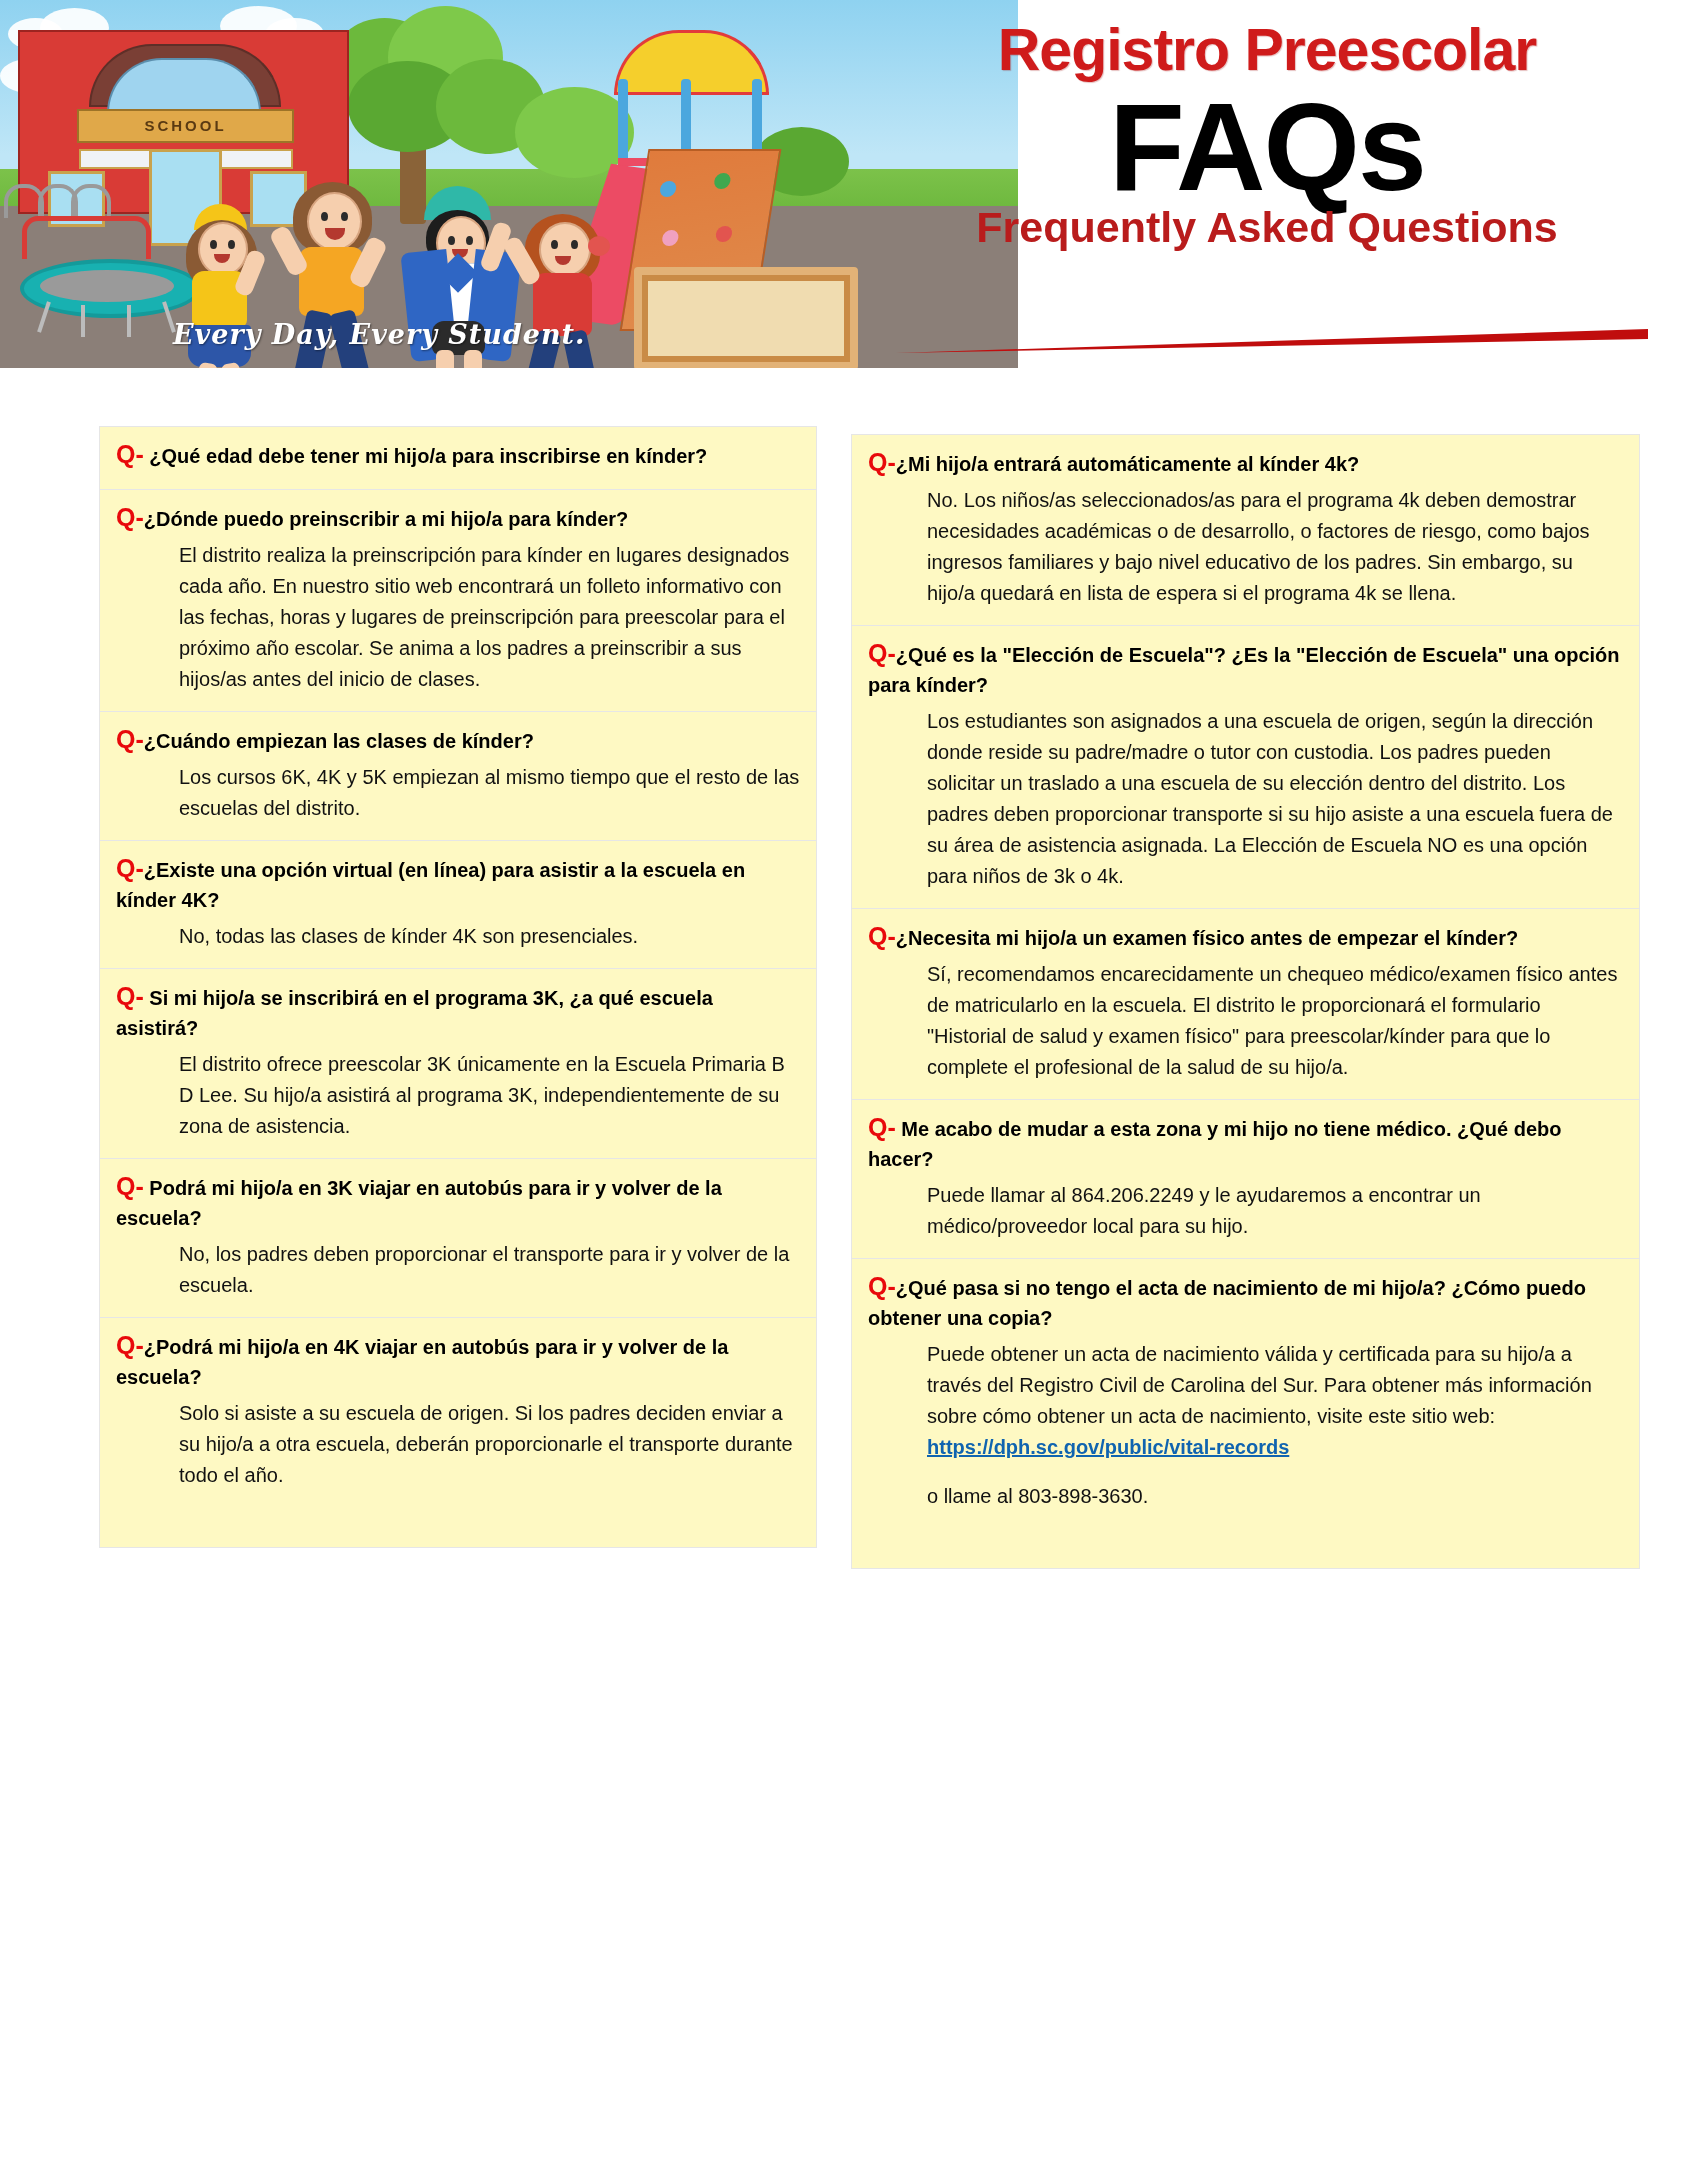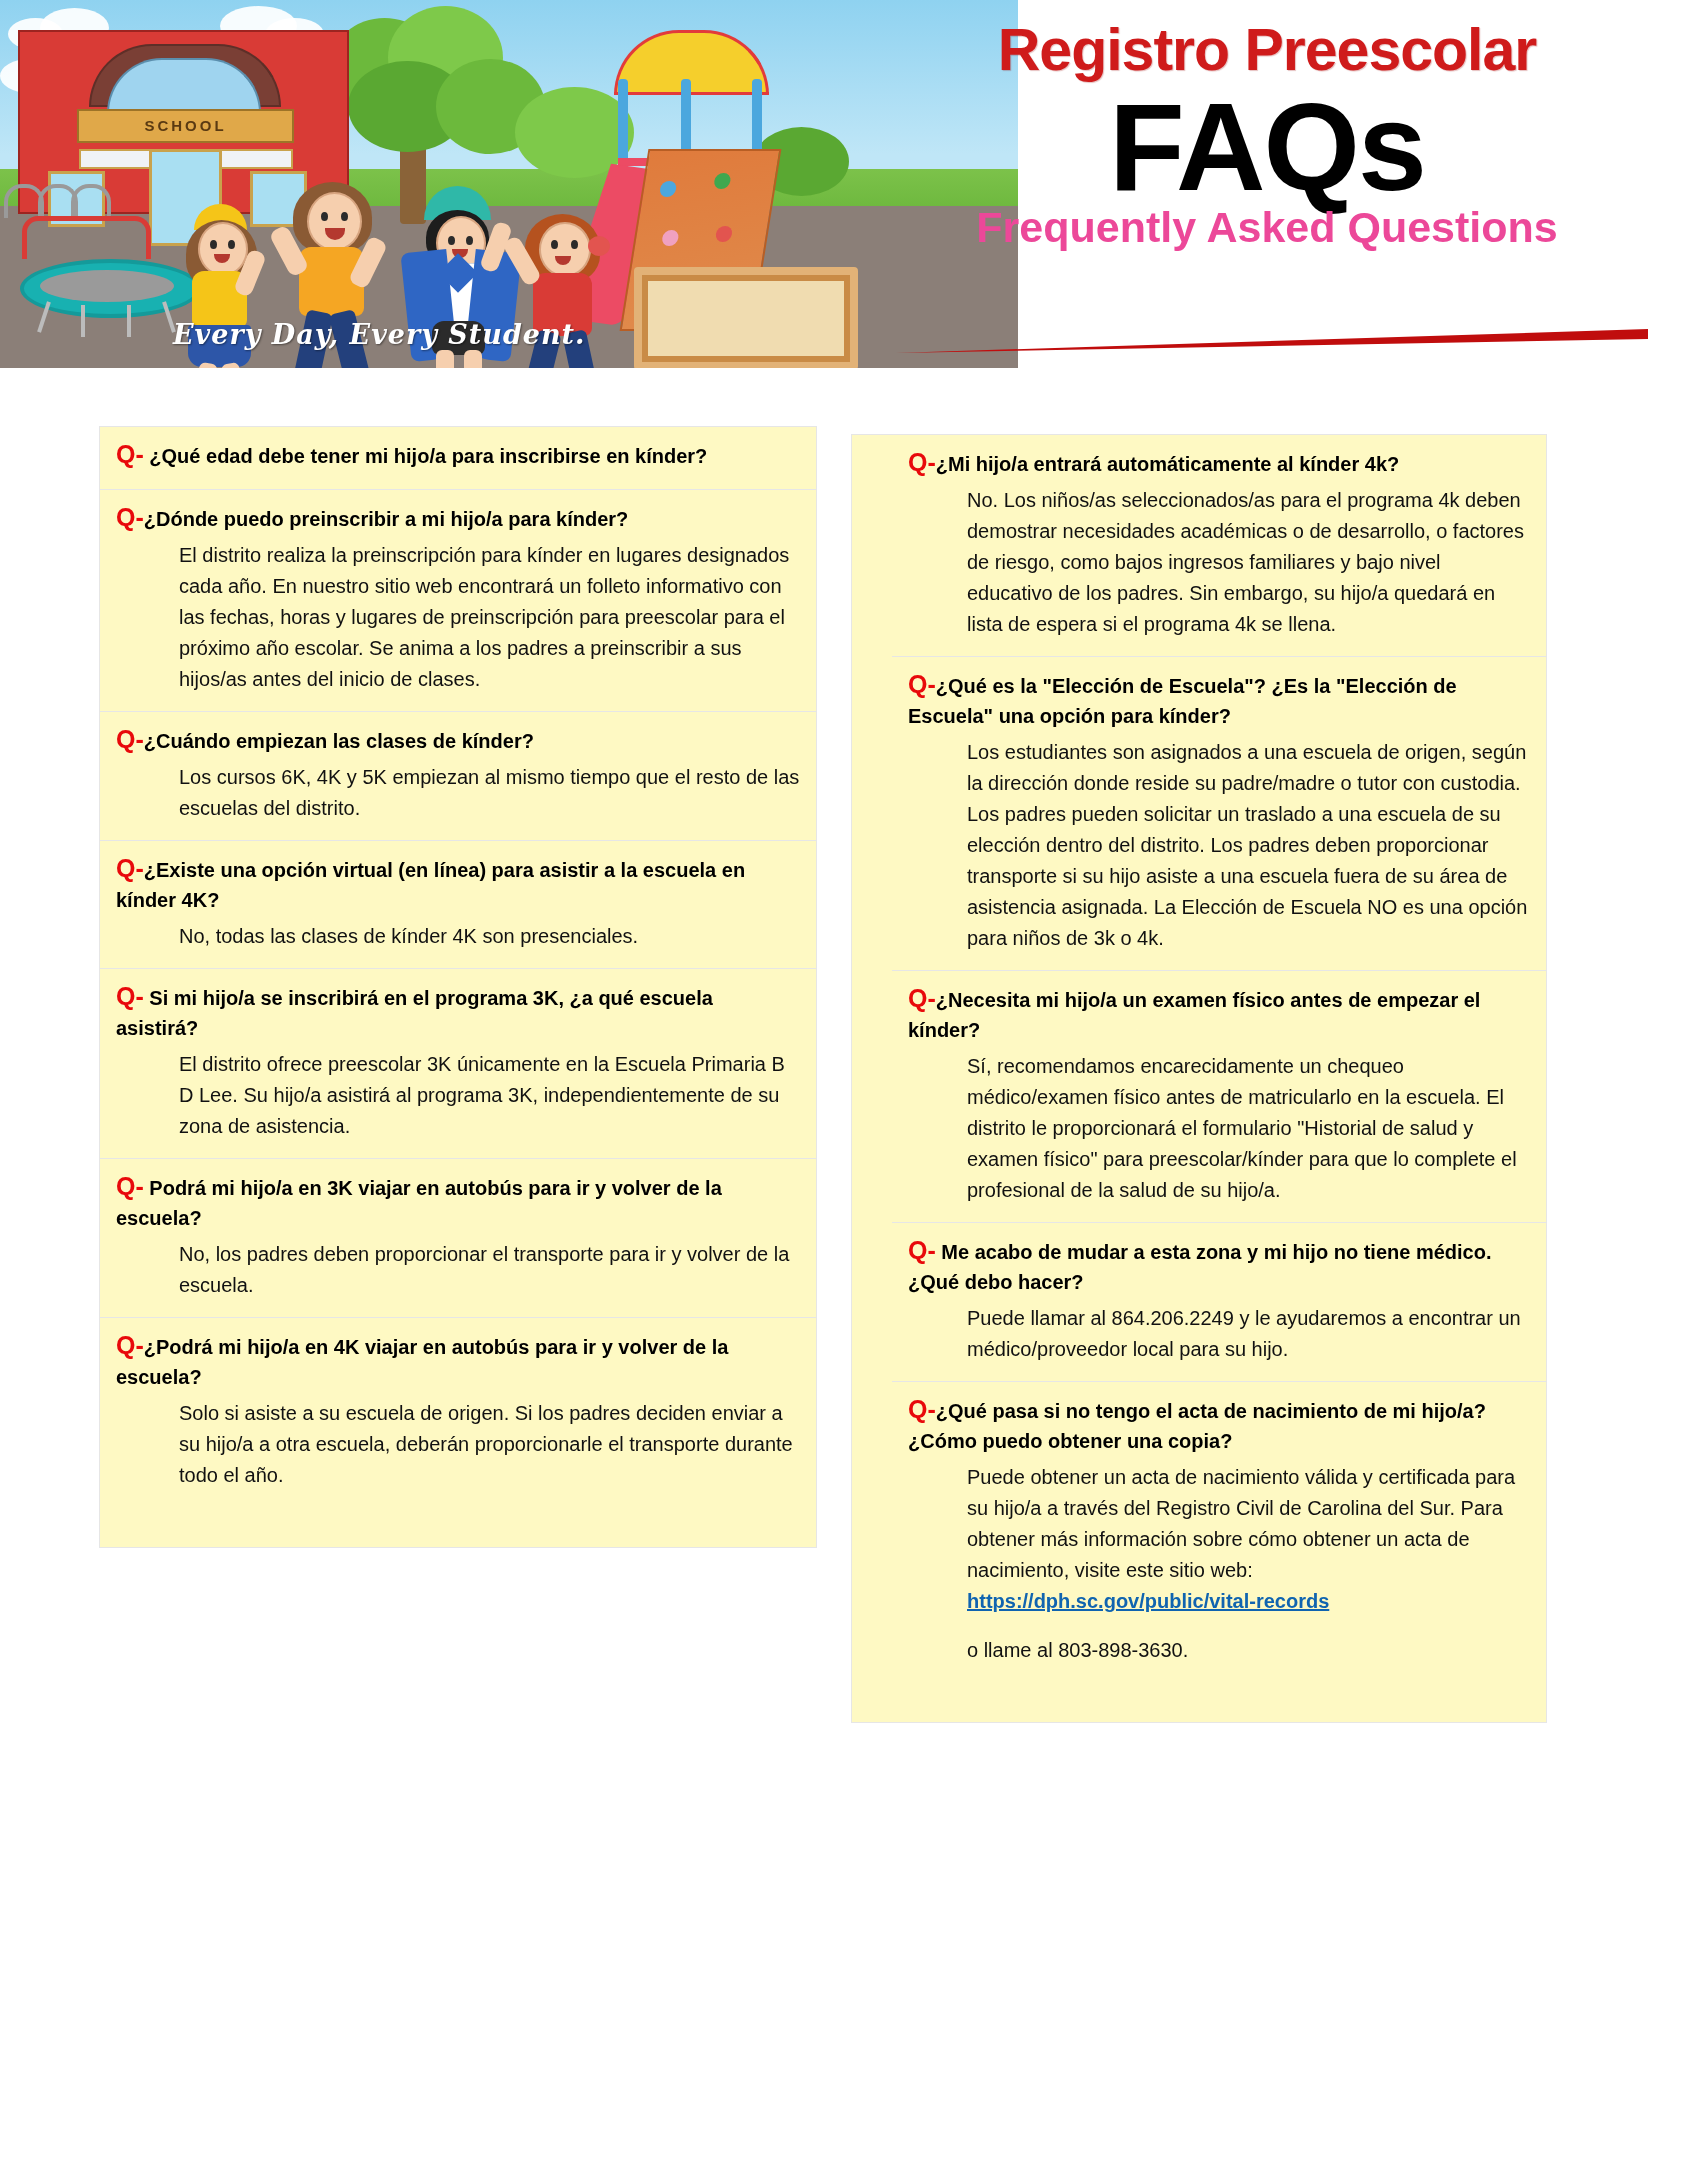--- a/index.html
+++ b/index.html
@@ -114,36 +114,36 @@
   .title-main{
     color:#cf1b1b;font-size:59px;font-weight:bold;letter-spacing:-1px;
     line-height:73px; white-space:nowrap;
     text-shadow:1px 1px 1px rgba(150,0,0,.25);
   }
   .title-faq{
     color:#000;font-size:124px;font-weight:bold;line-height:129px;
     letter-spacing:-2px;margin-top:-4px;
   }
   .title-sub{
-    color:#ec4899;font-size:43px;font-weight:bold;line-height:51px;margin-top:-10px;
+    color:#b91c1c;font-size:43px;font-weight:bold;line-height:51px;margin-top:-10px;
   }
   .wedge{
     position:absolute;left:896px;top:327px;width:752px;height:26px;
   }
 
   
   .cols{position:absolute;left:0;top:426px;width:1683px;}
   .col{
     position:absolute;
     border:1px solid #e6e6e6;
     box-sizing:border-box;
     background:#fef9c3;
   }
   .col-left{left:99px;top:0;width:718px;}
-  .col-right{left:851px;top:8px;width:696px;padding-left:40px;}
+  .col-right{left:851px;top:8px;width:789px;}
 
   .qa{
     border-bottom:1px solid #e6e6e6;
     padding:12px 16px 14px 16px;
   }
   .qa:last-child{border-bottom:none;}
   .q{
     font-size:20px;font-weight:bold;color:#000;
     line-height:30px;margin:0 0 4px 0;
   }

